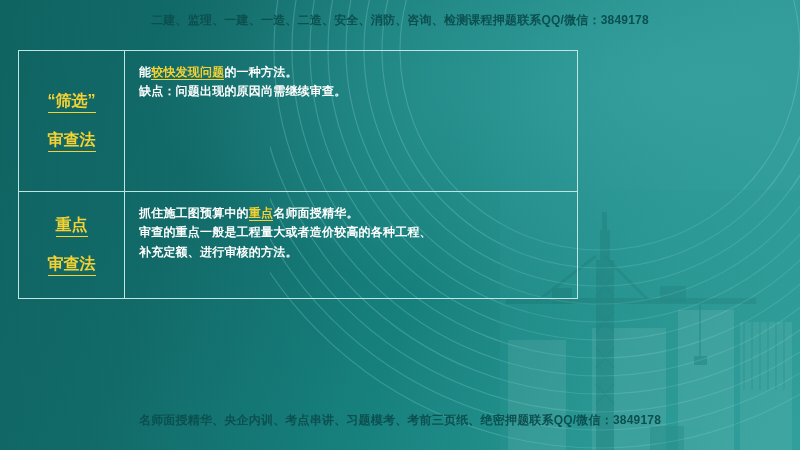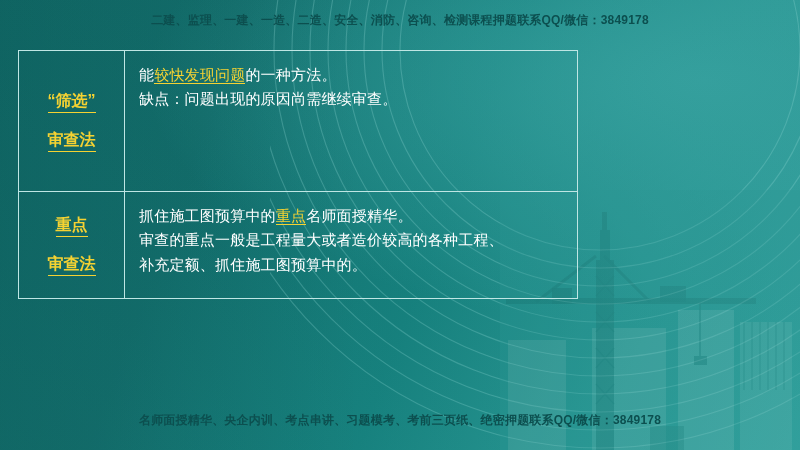--- a/index.html
+++ b/index.html
@@ -115,22 +115,22 @@
     border-bottom: 1.2px solid #f5d232;
     padding-bottom: 1px;
     white-space: nowrap;
   }
 
   .cell-body {
     flex: 1 1 auto;
     box-sizing: border-box;
     padding: 12px 10px 12px 14px;
     color: #ffffff;
-    font-size: 15px;
-    font-weight: normal;
+    font-size: 12px;
+    font-weight: bold;
     line-height: 1.62;
     letter-spacing: .2px;
   }
   .cell-body p { margin: 0; }
 
   .hl {
     color: #f5d232;
     border-bottom: 1.2px solid #f5d232;
     padding-bottom: 0px;
   }
@@ -238,21 +238,21 @@
         <span>审查法</span>
       </div>
       <div class="cell-body">
         <p>
           <span>抓住施工图预算中的</span><span class="hl">重点</span><span>名师面授精华。</span>
         </p>
         <p>
           <span>审查的重点一般是工程量大或者造价较高的各种工程、</span>
         </p>
         <p>
-          <span>补充定额、抓住施工图预算中的。</span>
+          <span>补充定额、进行审核的方法。</span>
         </p>
       </div>
     </div>
 
   </div>
 
   <div class="ticker ticker-bottom">名师面授精华、央企内训、考点串讲、习题模考、考前三页纸、绝密押题联系QQ/微信：3849178</div>
 
 </div>
 

